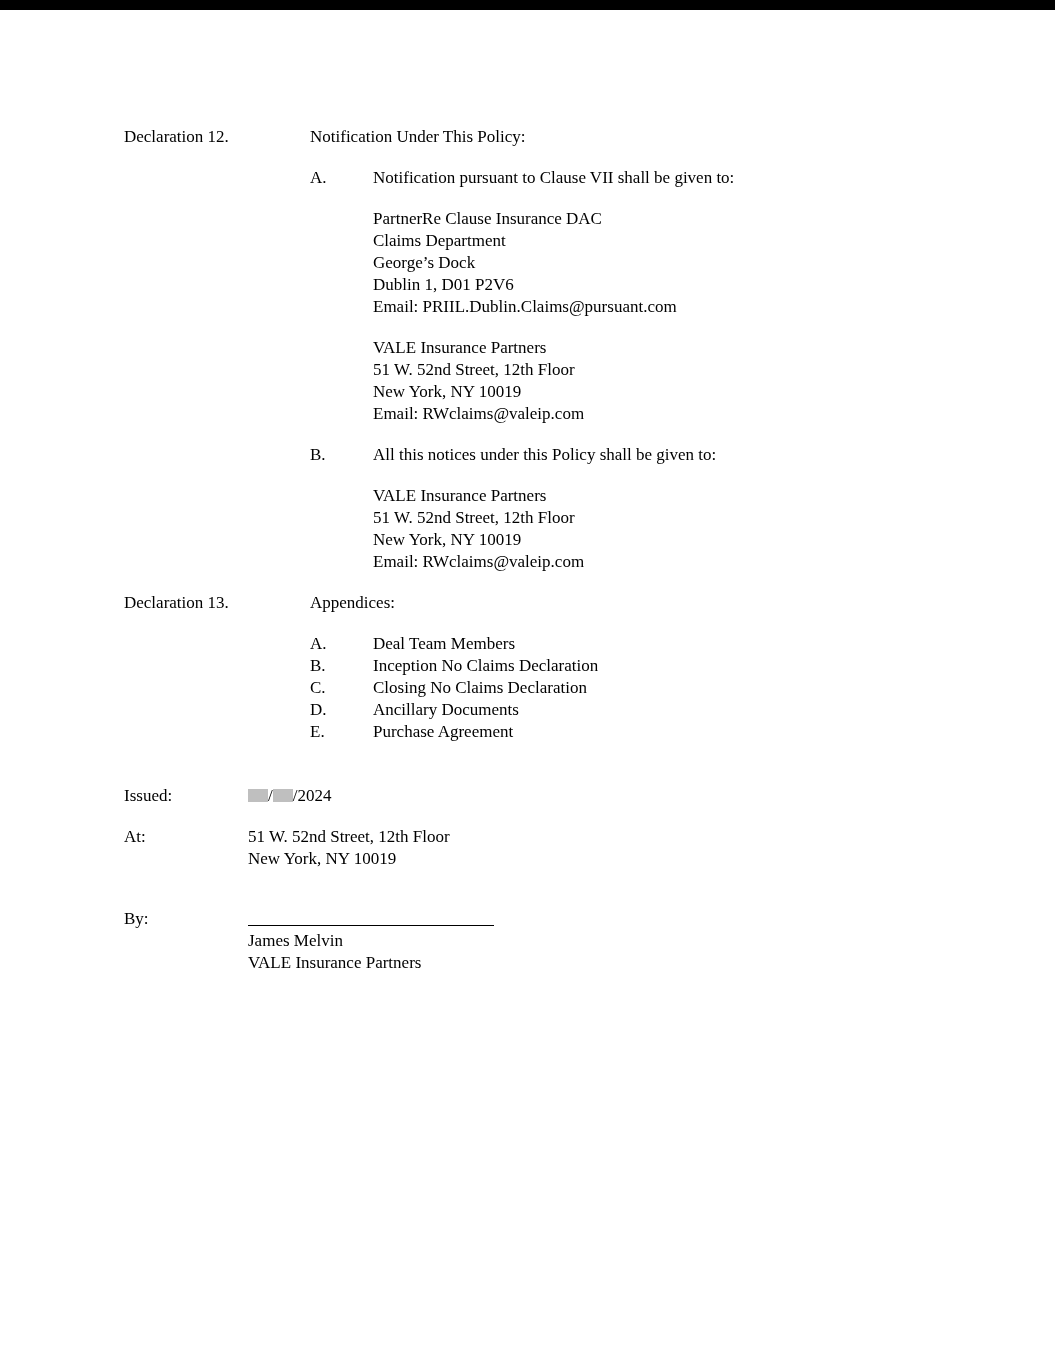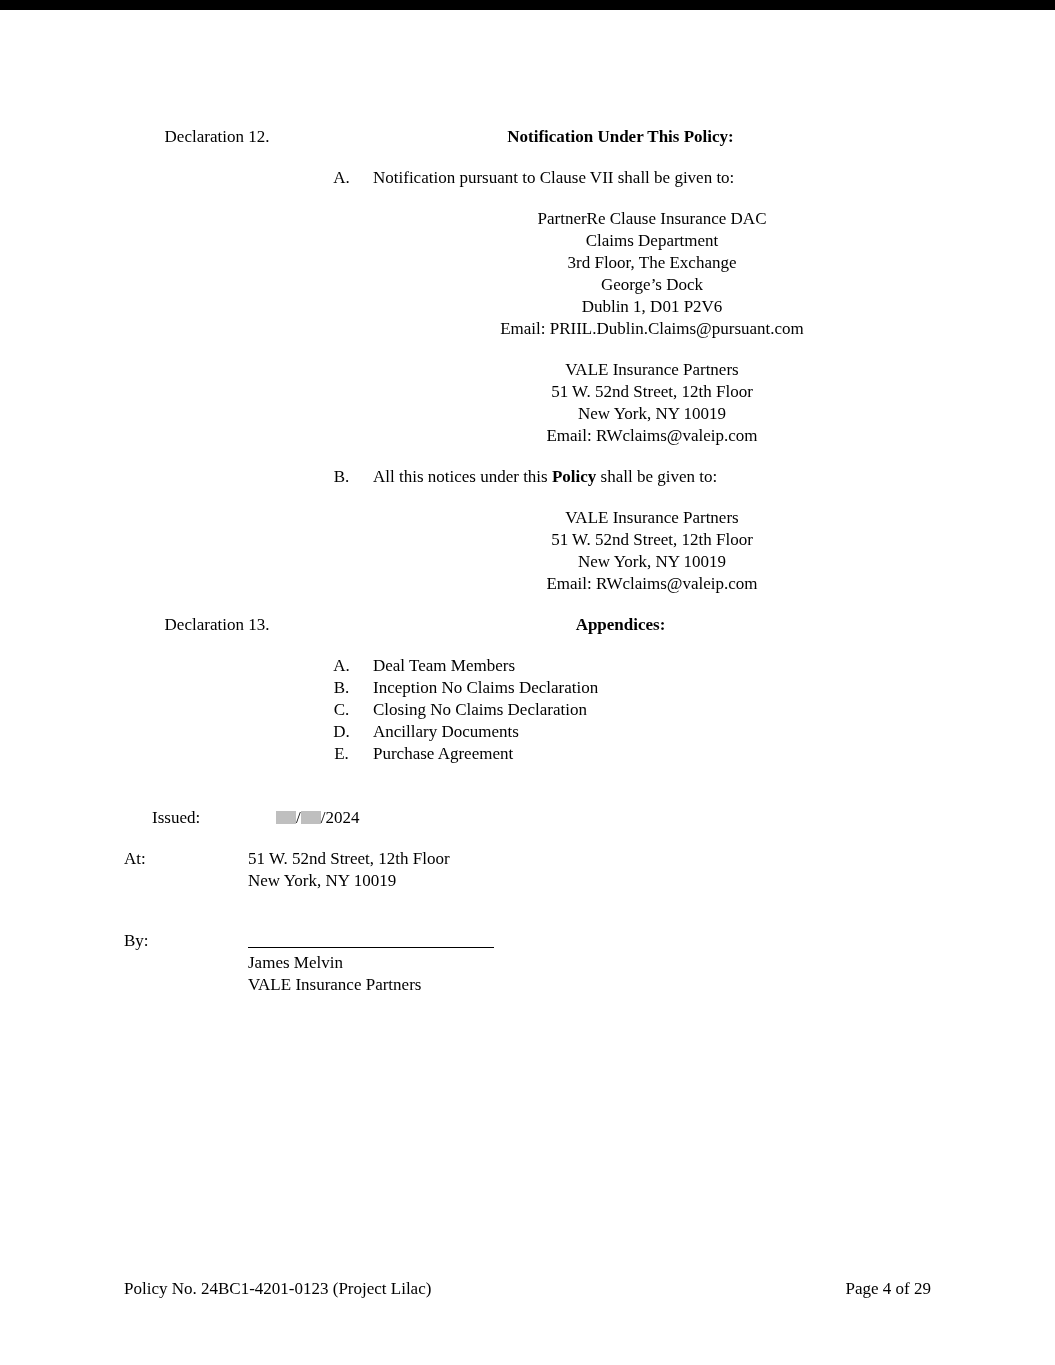--- a/index.html
+++ b/index.html
@@ -10,30 +10,30 @@
     height: 1365px;
     background: #ffffff;
     font-family: "Liberation Serif", "DejaVu Serif", serif;
     font-size: 17px;
     line-height: 22px;
     color: #000000;
     overflow: hidden;
   }
   .topbar { position: absolute; top: 0; left: 0; width: 1055px; height: 10px; background: #000000; }
   .content { position: absolute; top: 126px; left: 124px; width: 807px; }
-  .bold { font-weight: bold; }
-  .decl-row { display: flex; align-items: flex-start; text-align: center; }
+  .bold { font-weight: normal; }
+  .decl-row { display: flex; align-items: flex-start; }
   .decl-label { width: 186px; flex-shrink: 0; }
   .decl-body { flex: 1; }
   .item-row { display: flex; }
   .item-letter { width: 63px; flex-shrink: 0; }
   .indent { margin-left: 63px; }
   .gap { margin-top: 19px; }
   .gap-by { margin-top: 38px; }
-  .gap-lg { margin-top: 42px; margin-left: 28px; }
+  .gap-lg { margin-top: 42px; }
   .field-row { display: flex; }
   .field-label { width: 124px; flex-shrink: 0; }
   .blank-box {
     display: inline-block;
     width: 20px;
     height: 13px;
     background: #bfbfbf;
     vertical-align: baseline;
     margin-bottom: -1px;
   }
@@ -62,21 +62,20 @@
         <div class="bold">Notification Under This Policy:</div>
 
         <div class="item-row gap">
           <span class="item-letter">A.</span>
           <span>Notification pursuant to Clause VII shall be given to:</span>
         </div>
 
         <div class="indent gap">
           <div>PartnerRe Clause Insurance DAC</div>
           <div>Claims Department</div>
-          <div>3rd Floor, The Exchange</div>
           <div>George’s Dock</div>
           <div>Dublin 1, D01 P2V6</div>
           <div>Email: PRIIL.Dublin.Claims@pursuant.com</div>
         </div>
 
         <div class="indent gap">
           <div>VALE Insurance Partners</div>
           <div>51 W. 52nd Street, 12th Floor</div>
           <div>New York, NY 10019</div>
           <div>Email: RWclaims@valeip.com</div>
@@ -145,18 +144,14 @@
       <div class="field-label">By:</div>
       <div>
         <div class="sig-line"></div>
         <div>James Melvin</div>
         <div>VALE Insurance Partners</div>
       </div>
     </div>
 
   </div>
 
-  <div class="footer">
-    <span>Policy No. 24BC1-4201-0123 (Project Lilac)</span>
-    <span>Page 4 of 29</span>
-  </div>
 
 </div>
 
 </body></html>

